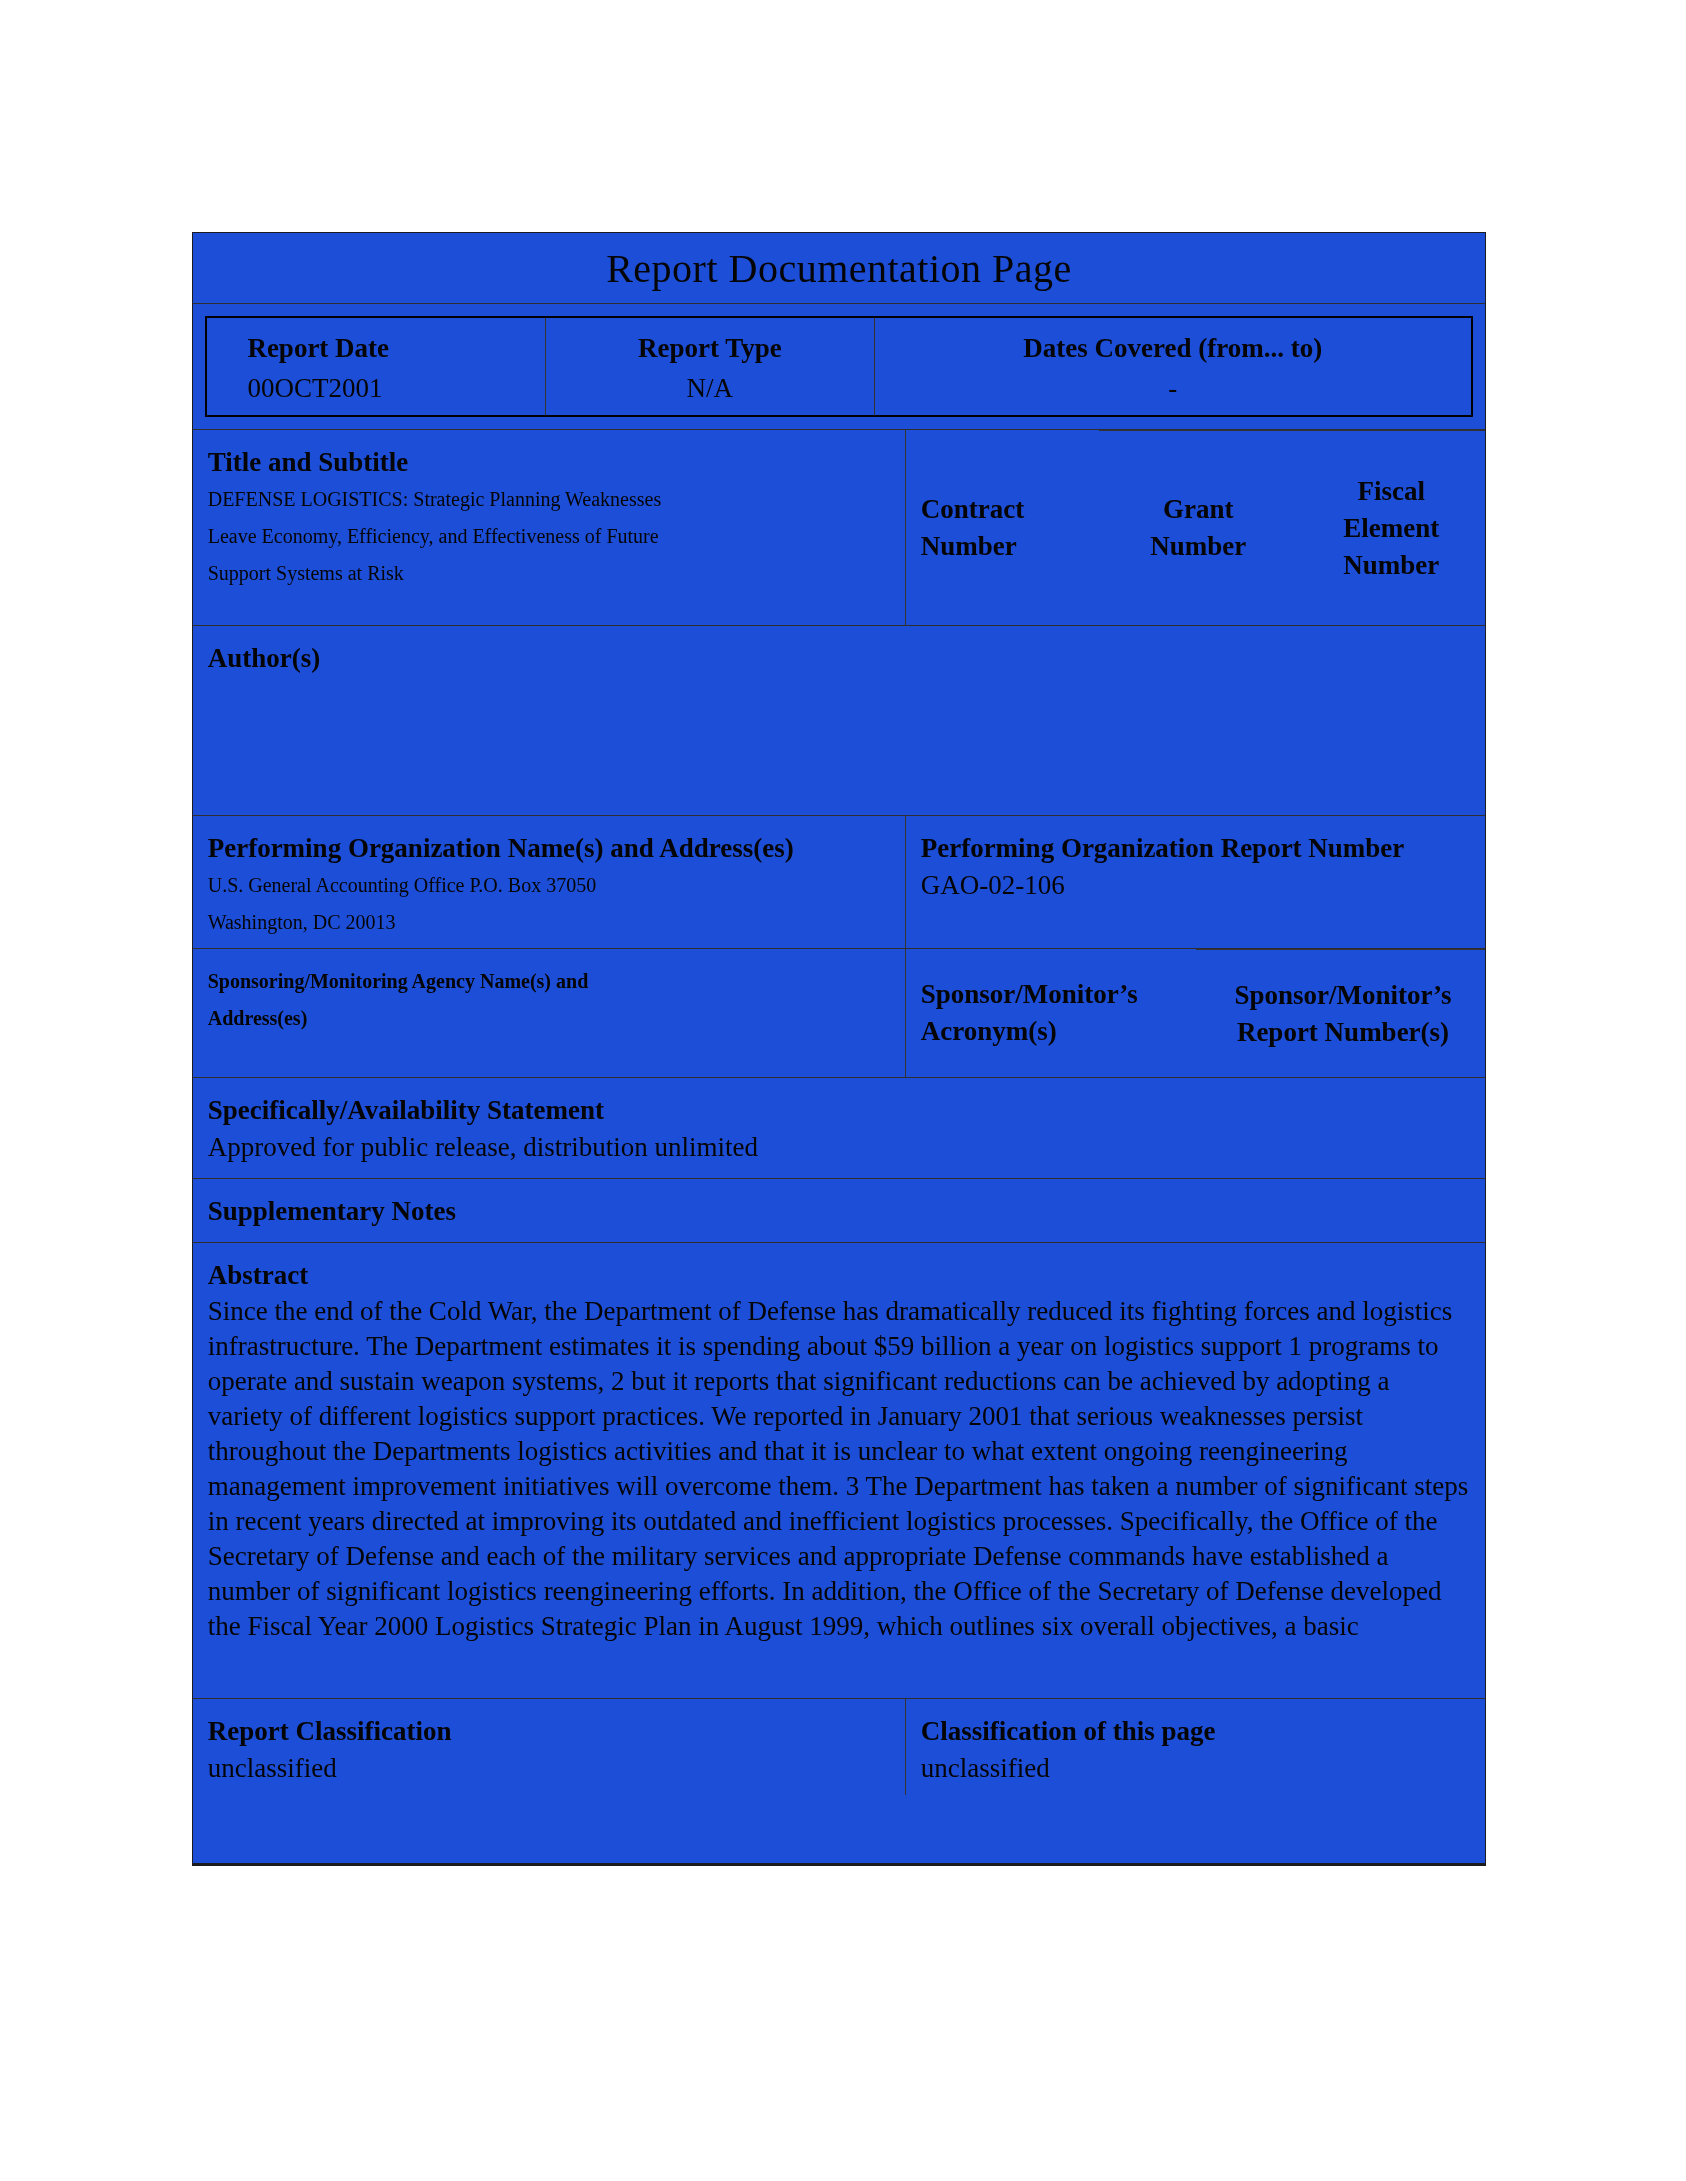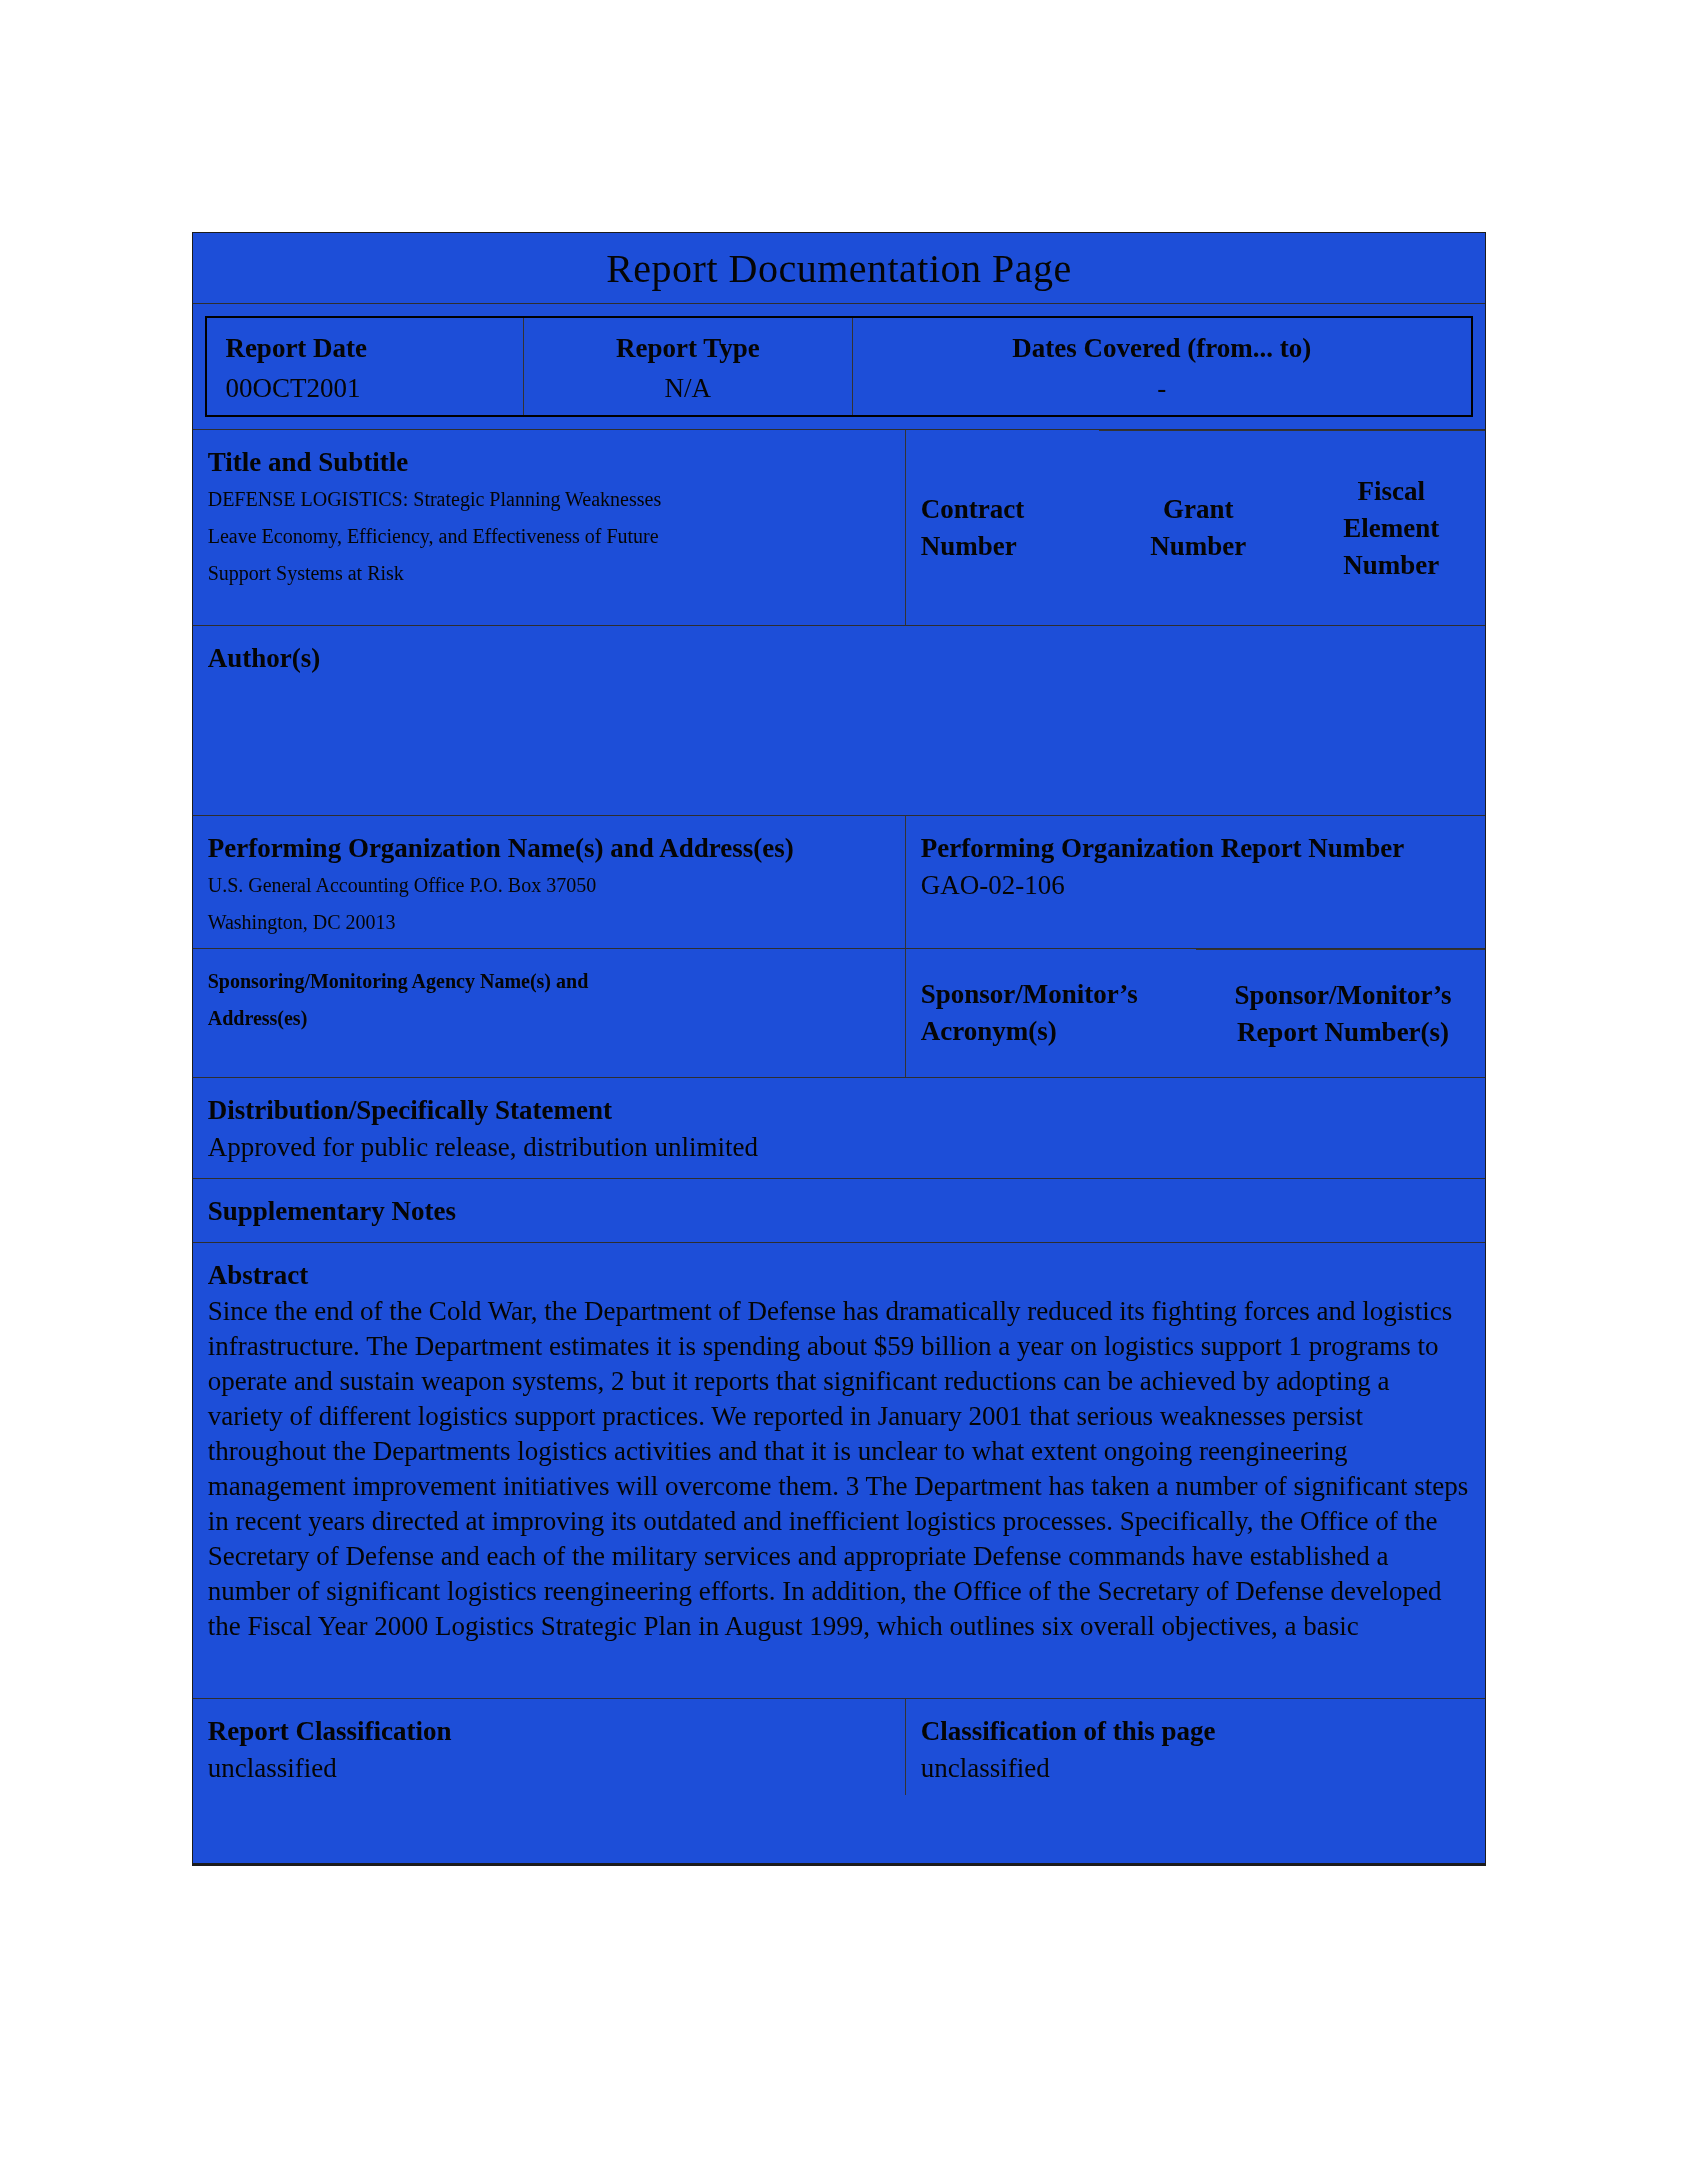--- a/index.html
+++ b/index.html
@@ -24,21 +24,21 @@
   
   .r-titlerow { height: 70px; align-items: center; justify-content: center; }
   .doc-title { font-size: 40px; letter-spacing: 0.5px; }
 
   
   .r-header { height: 126px; display: block; padding: 12px 12px; }
   .header-table { width: 100%; height: 100%; border: 2.8px solid #000; display: flex; }
   .header-cell { padding-top: 10px; font-size: 27px; line-height: 40px; }
   .header-cell .hlabel { font-weight: bold; display: block; }
   .header-cell .hvalue { display: block; }
-  .hc1 { width: 25%; padding-left: 18.4px; }
+  .hc1 { width: 25%; padding-left: 18.4px; margin-left: 22px; }
   .hc2 { width: 26%; text-align: center; border-left: 0.9px solid #333; }
   .hc3 { flex: 1; text-align: center; border-left: 0.9px solid #333; }
 
   
   .split-left { width: 712px; padding: 13.8px 13px 0 14.7px; }
   .split-right { flex: 1; display: flex; flex-direction: row; border-left: 0.9px solid #333; }
   .sub { flex: 1; display: flex; align-items: center; padding: 0 9.2px 0 14.7px; }
   .sub + .sub { border-top: 0.9px solid #333; text-align: center; }
   .rcell { flex: 1; padding: 13.8px 9.2px 0 14.7px; }
 
@@ -136,21 +136,21 @@
       <div class="sub">
         <span class="label">Sponsor/Monitor’s Acronym(s)</span>
       </div>
       <div class="sub">
         <span class="label">Sponsor/Monitor’s Report Number(s)</span>
       </div>
     </div>
   </div>
 
   <div class="row r-dist">
-    <div class="label">Distribution/Specifically Statement</div>
+    <div class="label">Specifically/Availability Statement</div>
     <div class="value">Approved for public release, distribution unlimited</div>
   </div>
 
   <div class="row r-supp">
     <div class="label">Supplementary Notes</div>
   </div>
 
   <div class="row r-abstract">
     <div class="label">Abstract</div>
     <div class="para">Since the end of the Cold War, the Department of Defense has dramatically reduced its fighting forces and logistics infrastructure. The Department estimates it is spending about $59 billion a year on logistics support 1 programs to operate and sustain weapon systems, 2 but it reports that significant reductions can be achieved by adopting a variety of different logistics support practices. We reported in January 2001 that serious weaknesses persist throughout the Departments logistics activities and that it is unclear to what extent ongoing reengineering management improvement initiatives will overcome them. 3 The Department has taken a number of significant steps in recent years directed at improving its outdated and inefficient logistics processes. Specifically, the Office of the Secretary of Defense and each of the military services and appropriate Defense commands have established a number of significant logistics reengineering efforts. In addition, the Office of the Secretary of Defense developed the Fiscal Year 2000 Logistics Strategic Plan in August 1999, which outlines six overall objectives, a basic</div>

